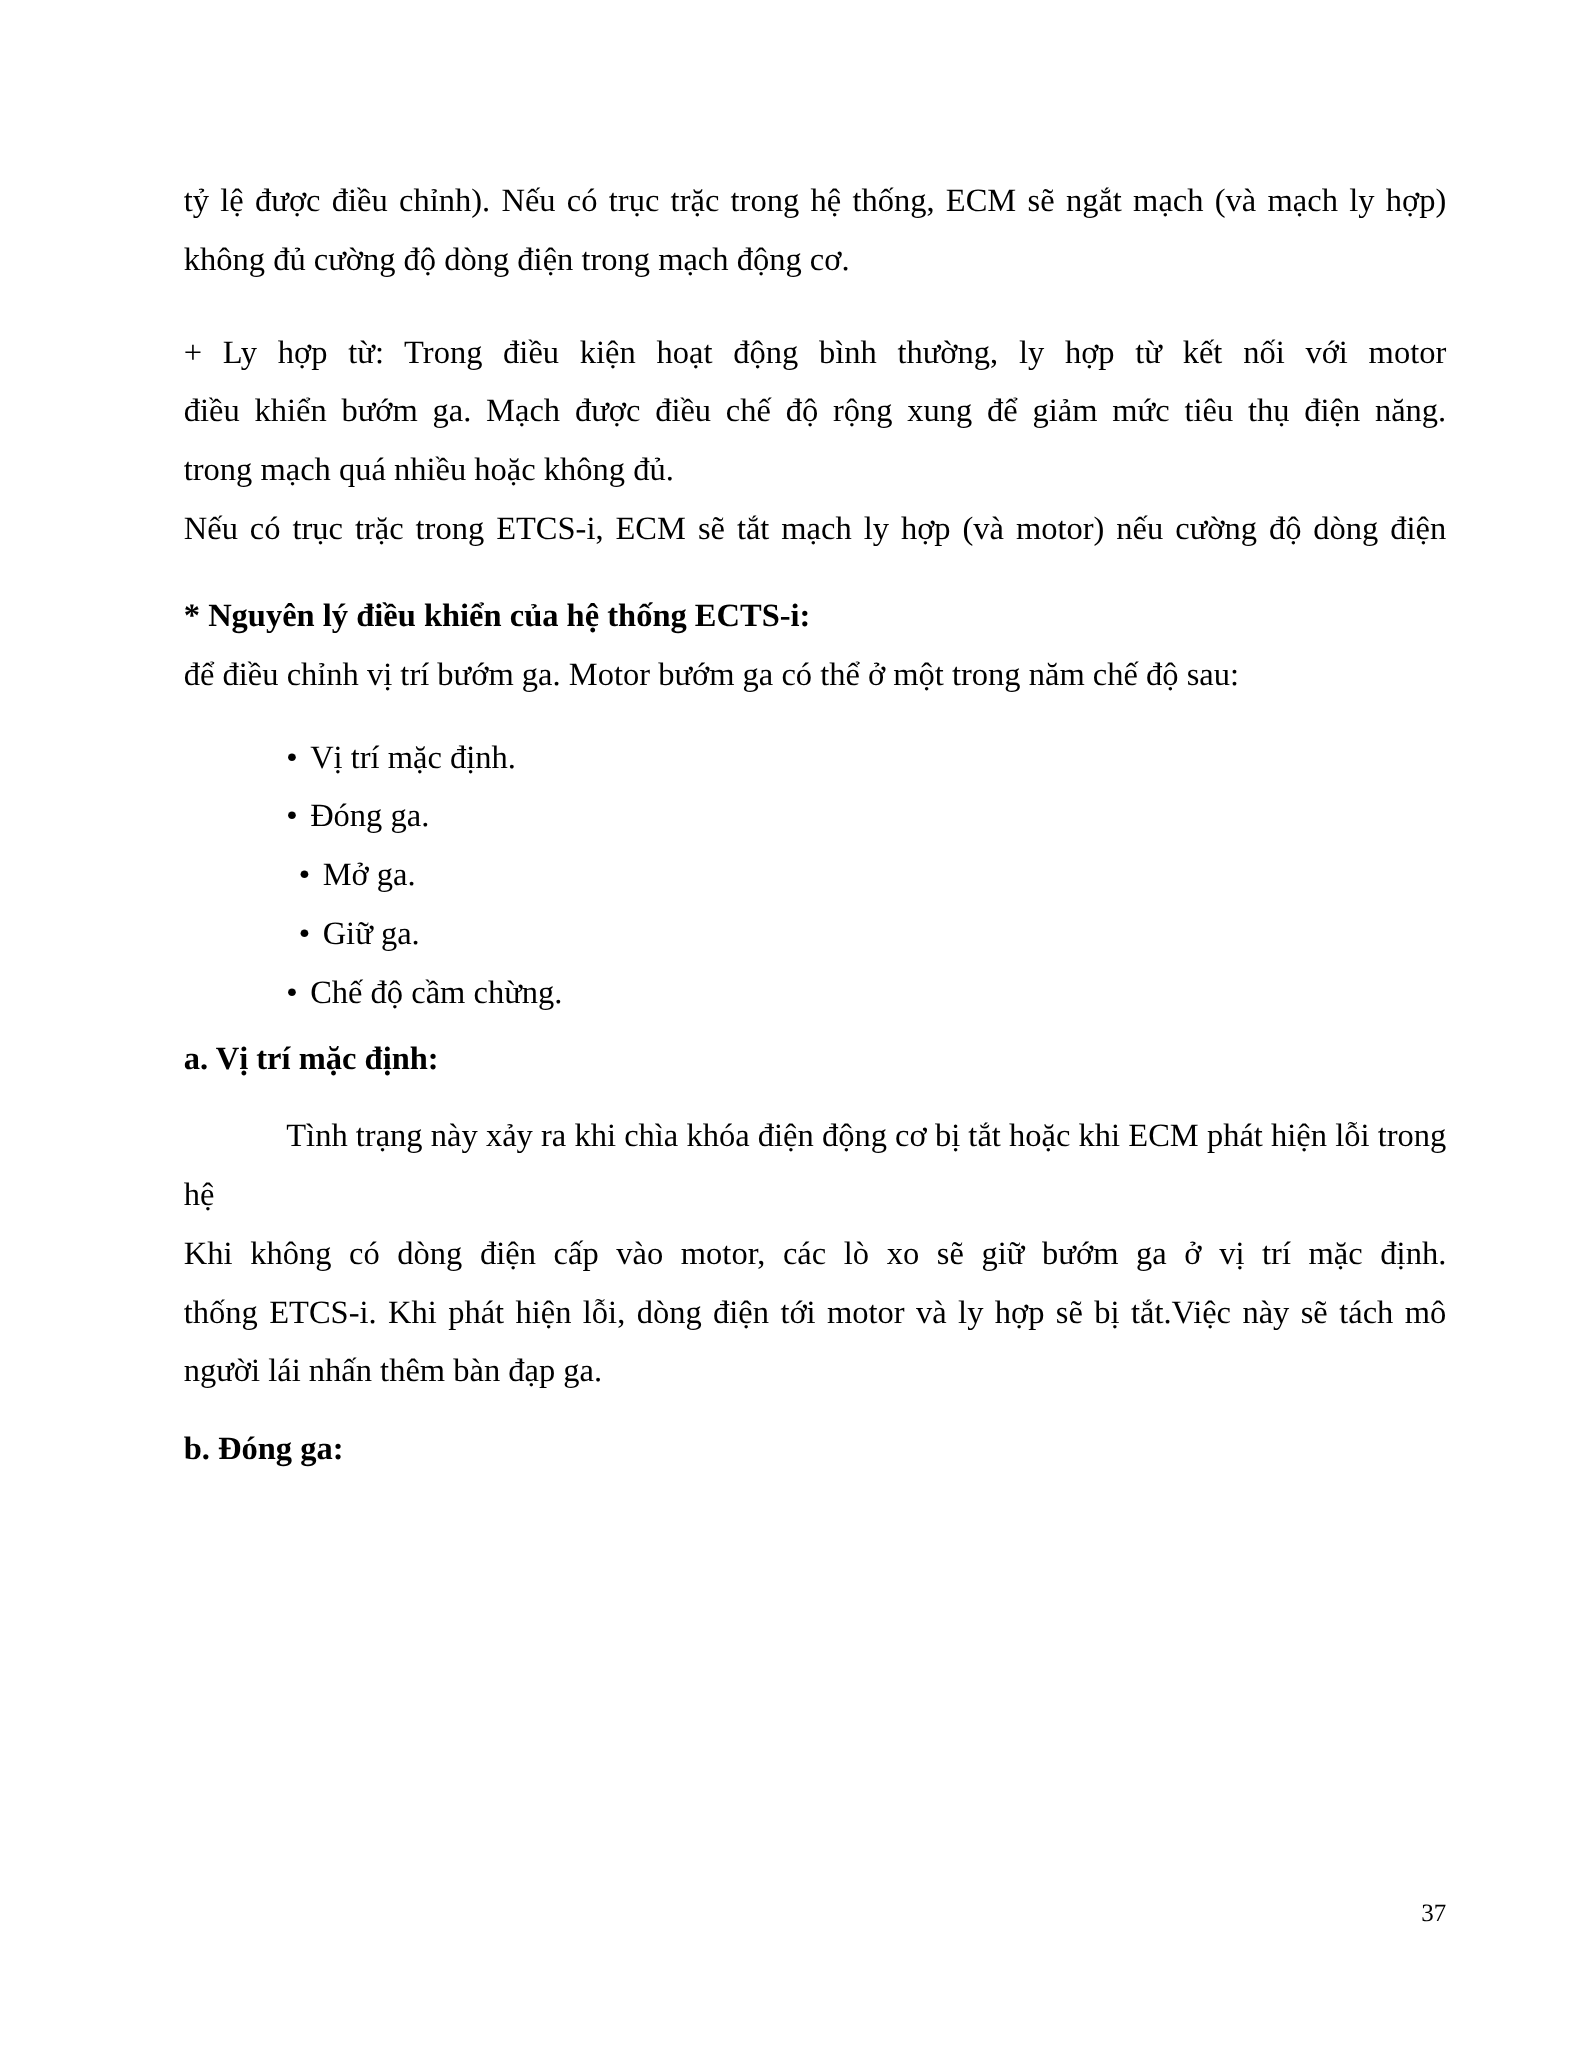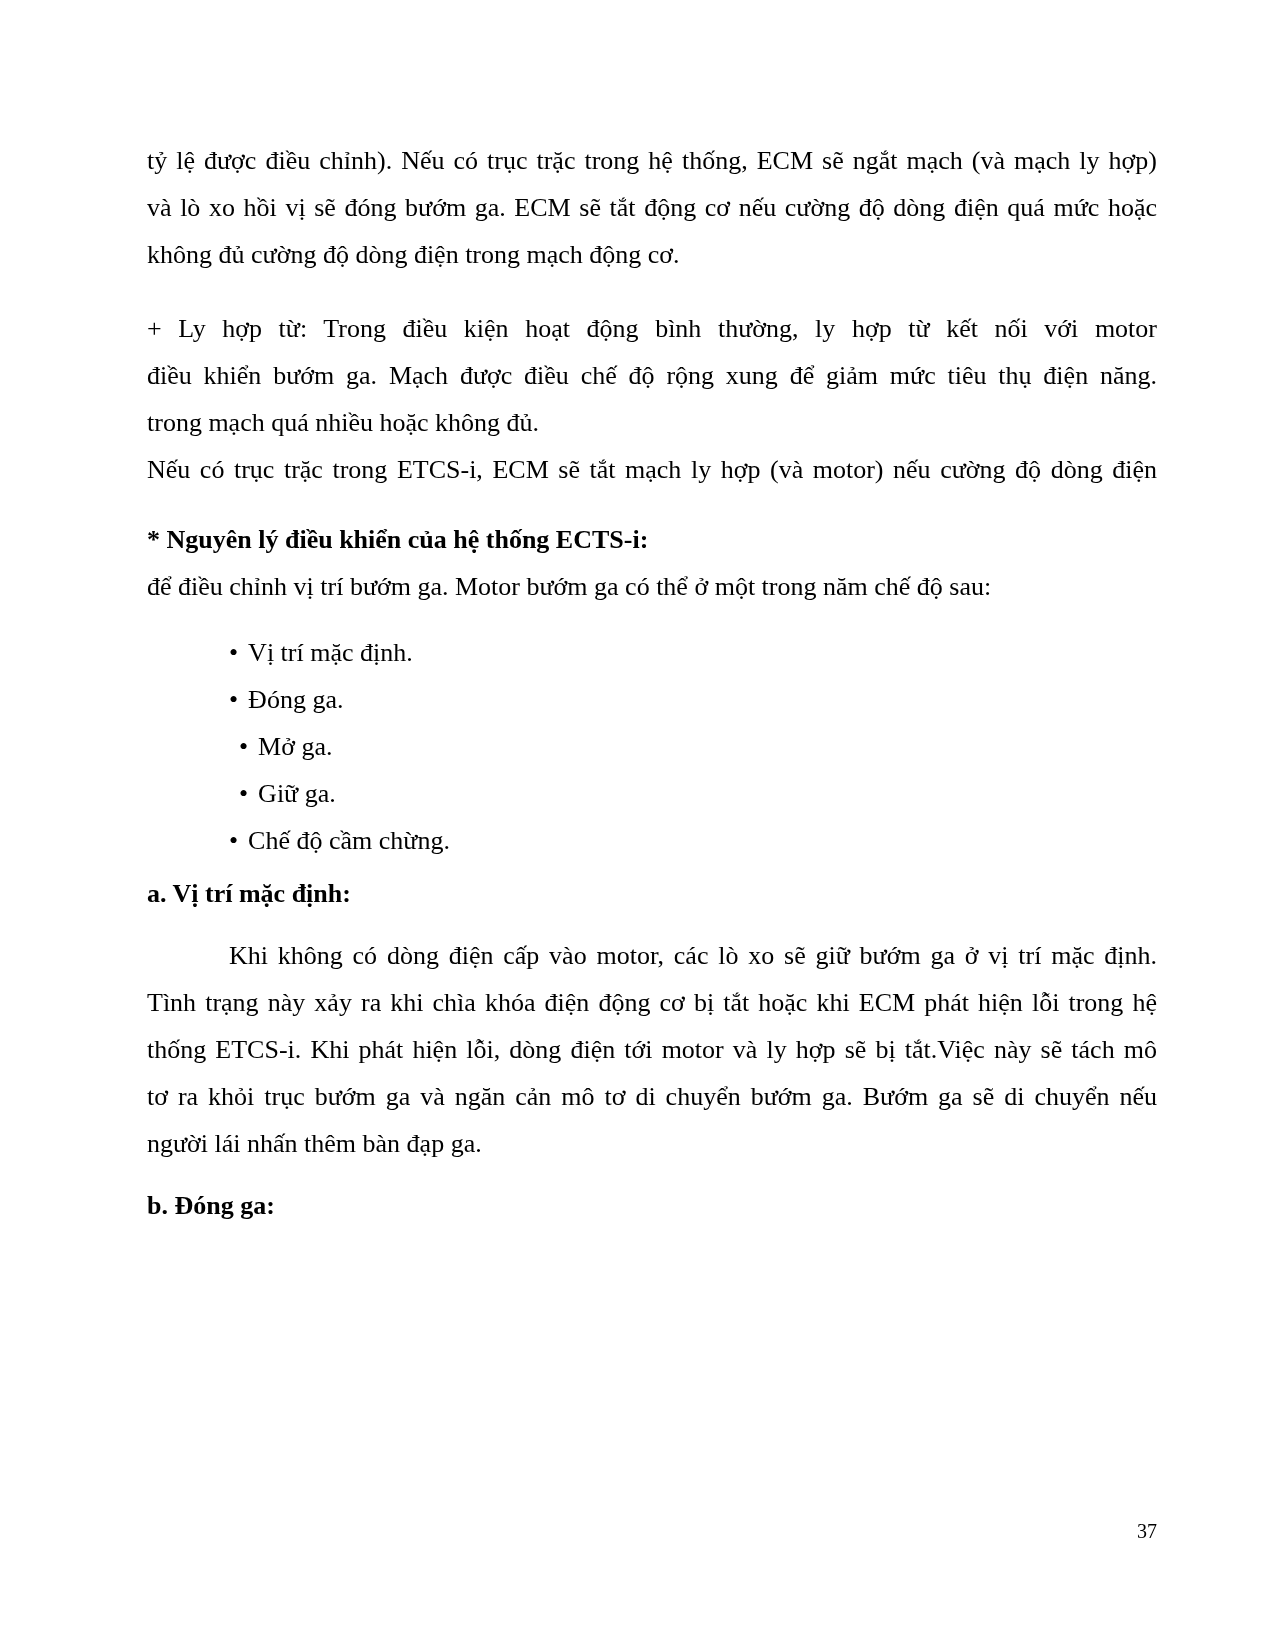--- a/index.html
+++ b/index.html
@@ -69,21 +69,20 @@
   }
 </style>
 </head>
 <body>
 
 <div class="page">
   <div class="content">
 
     <div class="para p1">
       <div class="line">tỷ lệ được điều chỉnh). Nếu có trục trặc trong hệ thống, ECM sẽ ngắt mạch (và mạch ly hợp)</div>
-      <div class="line">và lò xo hồi vị sẽ đóng bướm ga. ECM sẽ tắt động cơ nếu cường độ dòng điện quá mức hoặc</div>
       <div class="line last">không đủ cường độ dòng điện trong mạch động cơ.</div>
     </div>
 
     <div class="para p2">
       <div class="line">+ Ly hợp từ: Trong điều kiện hoạt động bình thường, ly hợp từ kết nối với motor</div>
       <div class="line">điều khiển bướm ga. Mạch được điều chế độ rộng xung để giảm mức tiêu thụ điện năng.</div>
       <div class="line last">trong mạch quá nhiều hoặc không đủ.</div>
       <div class="line">Nếu có trục trặc trong ETCS-i, ECM sẽ tắt mạch ly hợp (và motor) nếu cường độ dòng điện</div>
     </div>
 
@@ -107,24 +106,23 @@
         <span class="marker">•</span><span>Giữ ga.</span>
       </div>
       <div class="bullet-line">
         <span class="marker">•</span><span>Chế độ cầm chừng.</span>
       </div>
     </div>
 
     <div class="heading-a">a. Vị trí mặc định:</div>
 
     <div class="para p4 indent">
+      <div class="line">Tình trạng này xảy ra khi chìa khóa điện động cơ bị tắt hoặc khi ECM phát hiện lỗi trong hệ</div>
       <div class="line">Khi không có dòng điện cấp vào motor, các lò xo sẽ giữ bướm ga ở vị trí mặc định.</div>
-      <div class="line">Tình trạng này xảy ra khi chìa khóa điện động cơ bị tắt hoặc khi ECM phát hiện lỗi trong hệ</div>
       <div class="line">thống ETCS-i. Khi phát hiện lỗi, dòng điện tới motor và ly hợp sẽ bị tắt.Việc này sẽ tách mô</div>
-      <div class="line">tơ ra khỏi trục bướm ga và ngăn cản mô tơ di chuyển bướm ga. Bướm ga sẽ di chuyển nếu</div>
       <div class="line last">người lái nhấn thêm bàn đạp ga.</div>
     </div>
 
     <div class="heading-b">b. Đóng ga:</div>
 
   </div>
 
   <div class="footer-page-number">37</div>
 </div>
 

